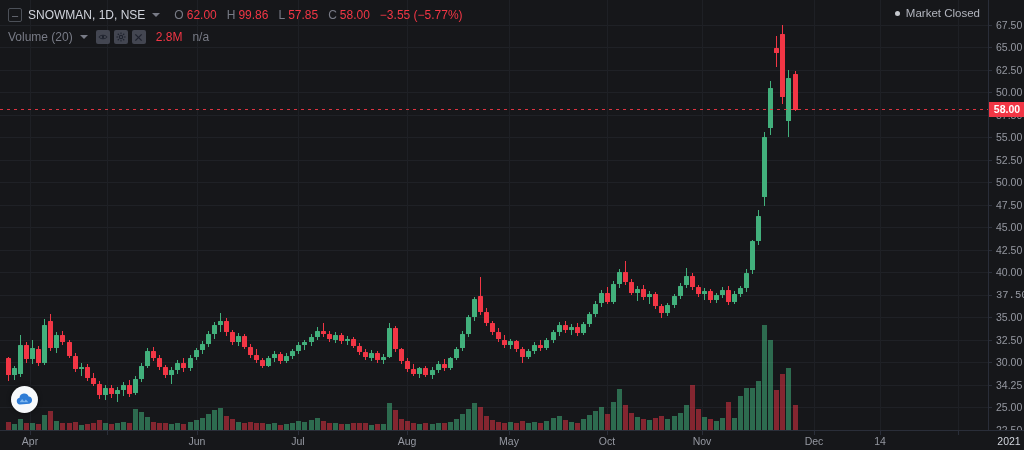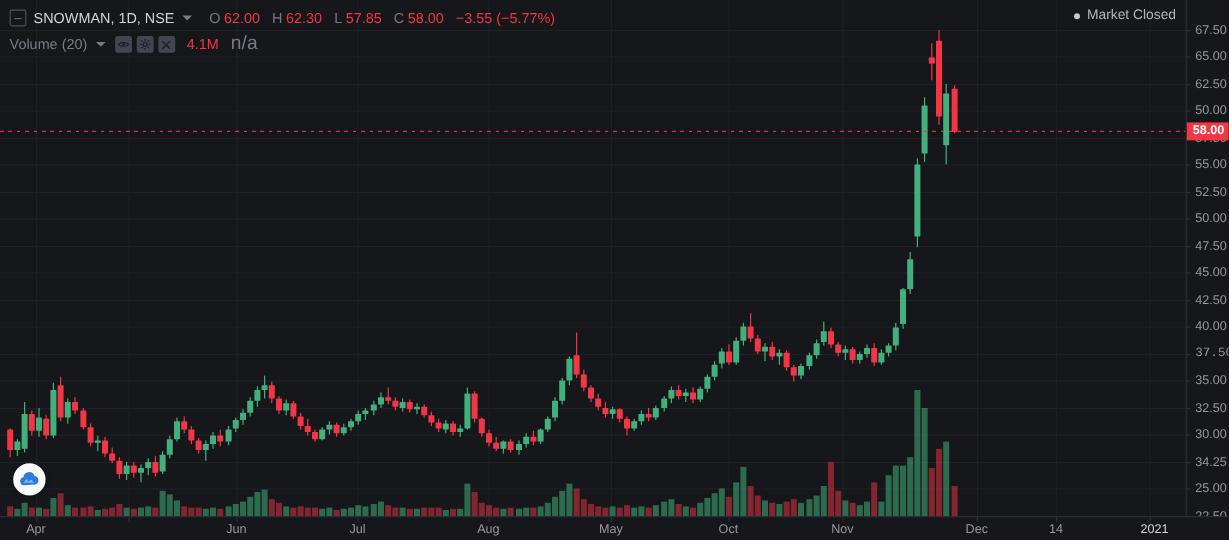--- a/index.html
+++ b/index.html
@@ -491,21 +491,21 @@
         <span class="sym-box">–</span>
         <span>SNOWMAN, 1D, NSE</span>
         <span class="caret"></span>
         <span class="ohlc" id="ohlc-row">
           <span class="pair">
               <span class="lbl">O</span>
               <span class="val-red">62.00</span>
             </span>
           <span class="pair">
               <span class="lbl">H</span>
-              <span class="val-red">62.30</span>
+              <span class="val-red">99.86</span>
             </span>
           <span class="pair">
               <span class="lbl">L</span>
               <span class="val-red">57.85</span>
             </span>
           <span class="pair">
               <span class="lbl">C</span>
               <span class="val-red">58.00</span>
             </span>
           <span class="val-red">−3.55 (−5.77%)</span>
@@ -536,22 +536,22 @@
             </svg>
         </span>
         <span class="icon-btn">
           <svg width="9" height="9" viewBox="0 0 10 10">
               <g stroke="#1e222d" stroke-width="1.4">
                 <line x1="1.5" y1="1.5" x2="8.5" y2="8.5"></line>
                 <line x1="8.5" y1="1.5" x2="1.5" y2="8.5"></line>
               </g>
             </svg>
         </span>
-        <span class="val-red" style="margin-left:6px;font-size:12px;">4.1M</span>
-        <span class="dim" style="margin-left:10px;font-size:16px;">n/a</span>
+        <span class="val-red" style="margin-left:6px;font-size:12px;">2.8M</span>
+        <span class="dim" style="margin-left:10px;font-size:12px;">n/a</span>
       </div>
     </div>
 
     <div class="market-status">
       <span class="status-dot"></span>
       <span>Market Closed</span>
     </div>
   </div>
 
   <div class="price-axis" id="price-axis">
@@ -612,16 +612,16 @@
       <div class="time-label" style="left: 509px;">May</div>
       <div class="time-tick" style="left: 607px;"></div>
       <div class="time-label" style="left: 607px;">Oct</div>
       <div class="time-tick" style="left: 702px;"></div>
       <div class="time-label" style="left: 702px;">Nov</div>
       <div class="time-tick" style="left: 814px;"></div>
       <div class="time-label" style="left: 814px;">Dec</div>
       <div class="time-tick" style="left: 880px;"></div>
       <div class="time-label" style="left: 880px;">14</div>
       <div class="time-tick" style="left: 958px;"></div>
-      <div class="time-label year" style="left: 962px;">2021</div>
+      <div class="time-label year" style="left: 1009px;">2021</div>
     </div>
 
 </div>
 
 </body></html>

